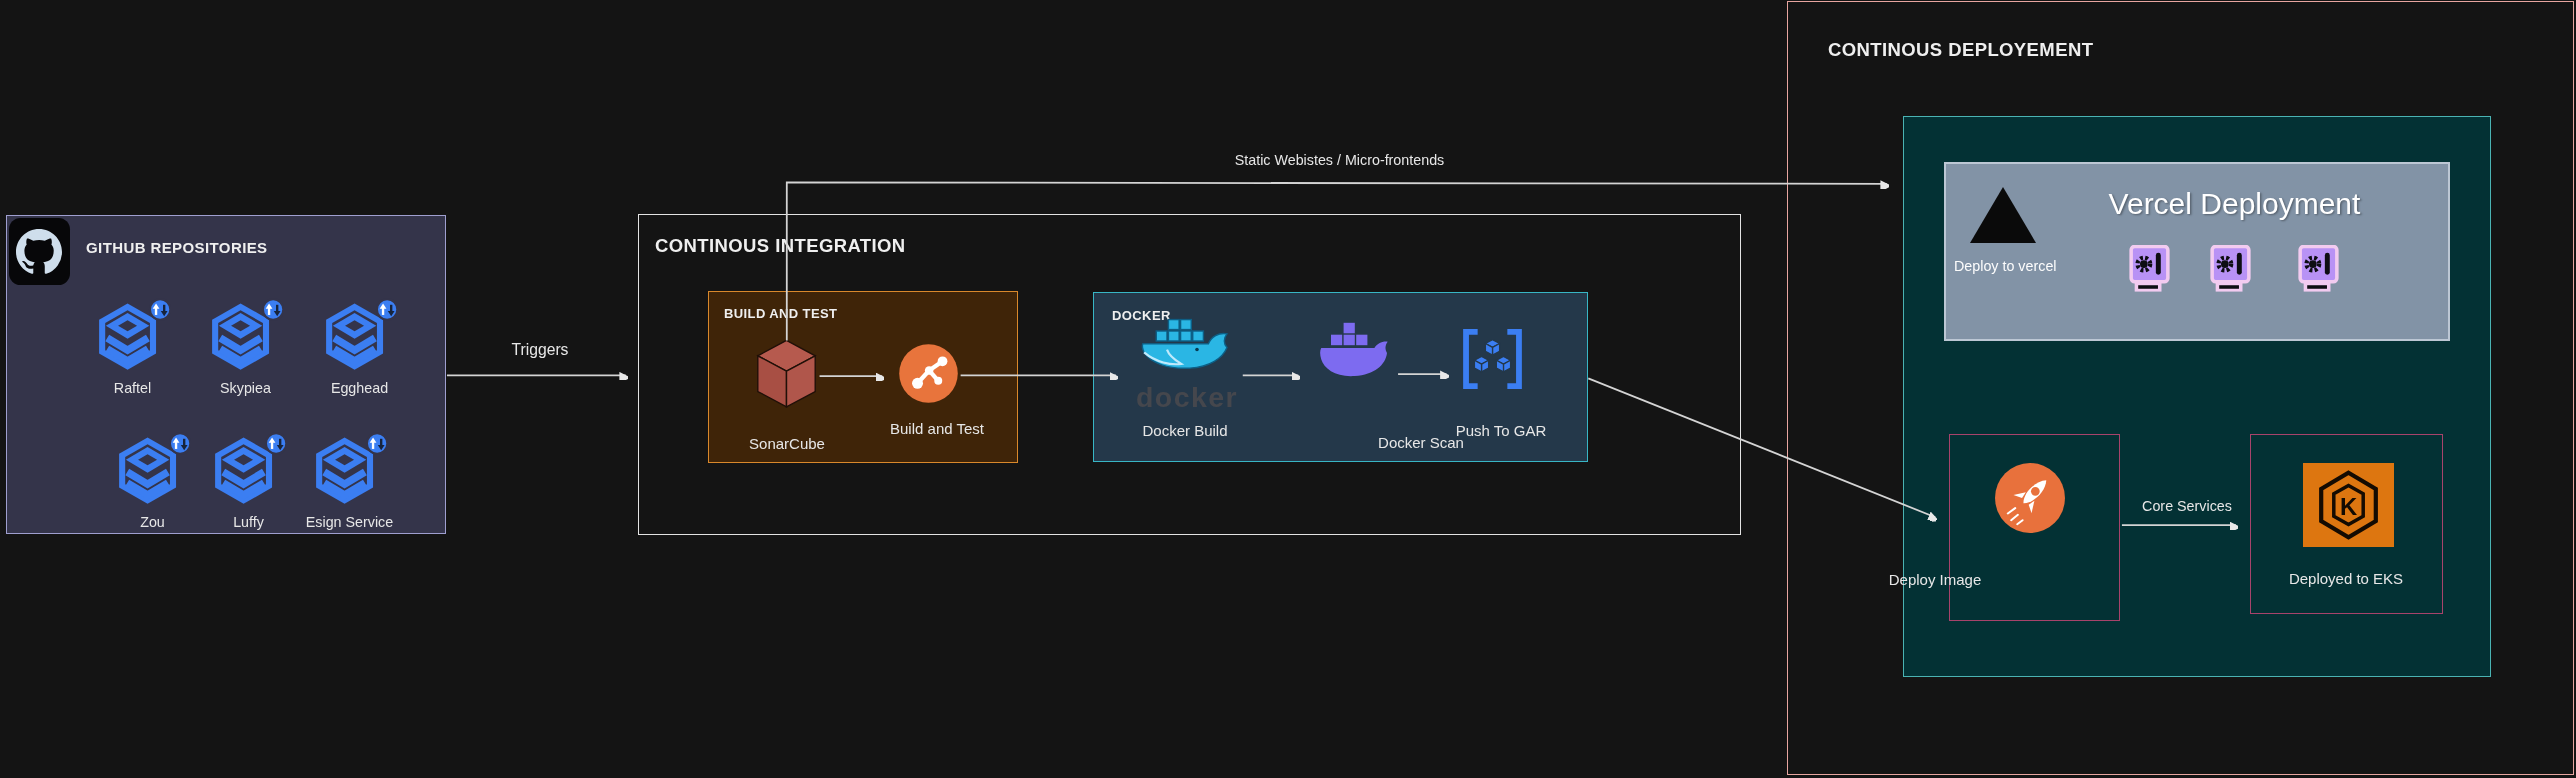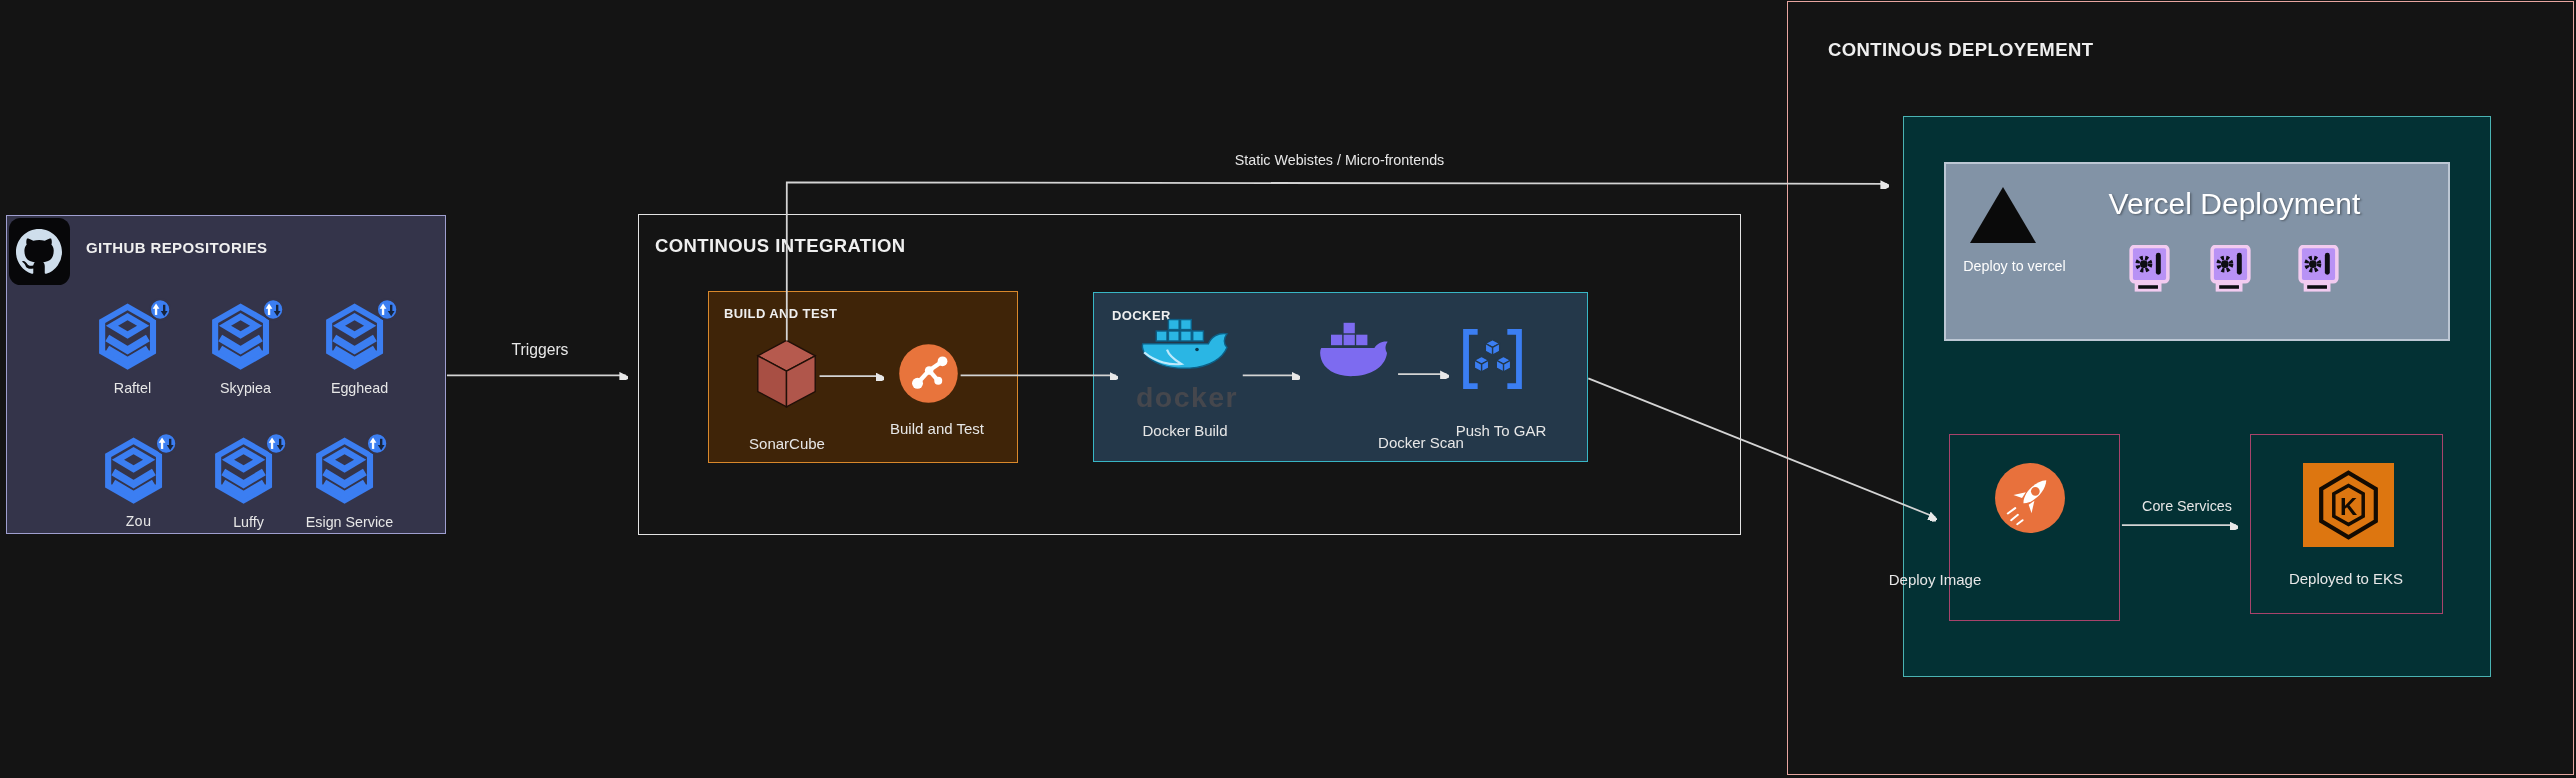--- a/index.html
+++ b/index.html
@@ -23,21 +23,21 @@
   .ci-box{left:638px;top:214px;width:1103px;height:321px;border:1.4px solid #e3e3e3;box-sizing:border-box;}
   .bt-box{left:708px;top:291px;width:310px;height:172px;background:#3f2408;border:1.4px solid #d9882b;box-sizing:border-box;}
   .docker-box{left:1093px;top:292px;width:495px;height:170px;background:#24384a;border:1.4px solid #38b6c5;box-sizing:border-box;}
   .docker-wordmark{position:absolute;left:1130px;top:381px;width:114px;text-align:center;font-size:28.5px;font-weight:bold;letter-spacing:1.4px;color:#45474d;}
 
   
   .cd-box{left:1787px;top:1.4px;width:787px;height:774px;border:1.4px solid #e8a5a0;box-sizing:border-box;}
   .teal-box{left:1903px;top:116px;width:588px;height:561px;background:#033134;border:1.4px solid #4ab3b3;box-sizing:border-box;}
   .vercel-box{left:1944px;top:162px;width:506px;height:179px;background:#8293a6;border:2.1px solid #bcc7d4;box-sizing:border-box;}
   .vercel-title{position:absolute;left:2099px;top:187px;width:271px;text-align:center;font-size:30px;font-weight:normal;color:#ffffff;text-shadow:1.4px 1.4px 2.1px rgba(0,0,0,.35);}
-  .vercel-caption{position:absolute;left:1954px;top:258px;width:121px;text-align:center;font-size:14.3px;color:#fdfdfd;}
+  .vercel-caption{position:absolute;left:1954px;top:258px;width:121px;font-size:14.3px;color:#fdfdfd;}
   .v-triangle{left:1970px;top:187px;width:0;height:0;border-left:33px solid transparent;border-right:33px solid transparent;border-bottom:56px solid #0a0a0a;}
   .node-box{position:absolute;border:1.4px solid #a8436b;box-sizing:border-box;}
 </style>
 </head>
 <body>
 
 <div id="canvas">
 
   <div class="abs github-box"></div>
   <div class="abs gh-badge">
@@ -95,21 +95,21 @@
           <circle cx="96" cy="17" r="15" fill="#3b7ef2" stroke="#34344a" stroke-width="3"></circle>
           <path d="M90,25 V14" stroke="#ffffff" stroke-width="3.5"></path>
           <polygon points="85,16 90,8 95,16" fill="#ffffff"></polygon>
           <path d="M102,10 V21" stroke="#17243c" stroke-width="3.5"></path>
           <polygon points="97,19 102,27 107,19" fill="#17243c"></polygon>
         </g>
     </svg>
     <div class="repo-label">Egghead</div>
   </div>
 
-  <div class="repo" style="left:78px;top:432px;font-family:Liberation Mono, monospace;">
+  <div class="repo" style="left:92px;top:432px;">
     <svg width="76" height="80" viewBox="0 0 112 118">
       <polygon points="48,8 90,32 90,82 48,106 6,82 6,32" fill="#3b7ef2"></polygon>
         <polygon points="48,18 81,37 81,77 48,96 15,77 15,37" fill="#34344a"></polygon>
         <polygon points="48,22 80,41 48,60 16,41" fill="#3b7ef2"></polygon>
         <polygon points="48,33 62,41 48,49 34,41" fill="#34344a"></polygon>
         <polyline points="18,59 48,77 78,59" stroke="#3b7ef2" stroke-width="11" fill="none"></polyline>
         <polyline points="18,75 48,93 78,75" stroke="#3b7ef2" stroke-width="11" fill="none"></polyline>
       <g>
           <circle cx="96" cy="17" r="15" fill="#3b7ef2" stroke="#34344a" stroke-width="3"></circle>
           <path d="M90,25 V14" stroke="#ffffff" stroke-width="3.5"></path>

